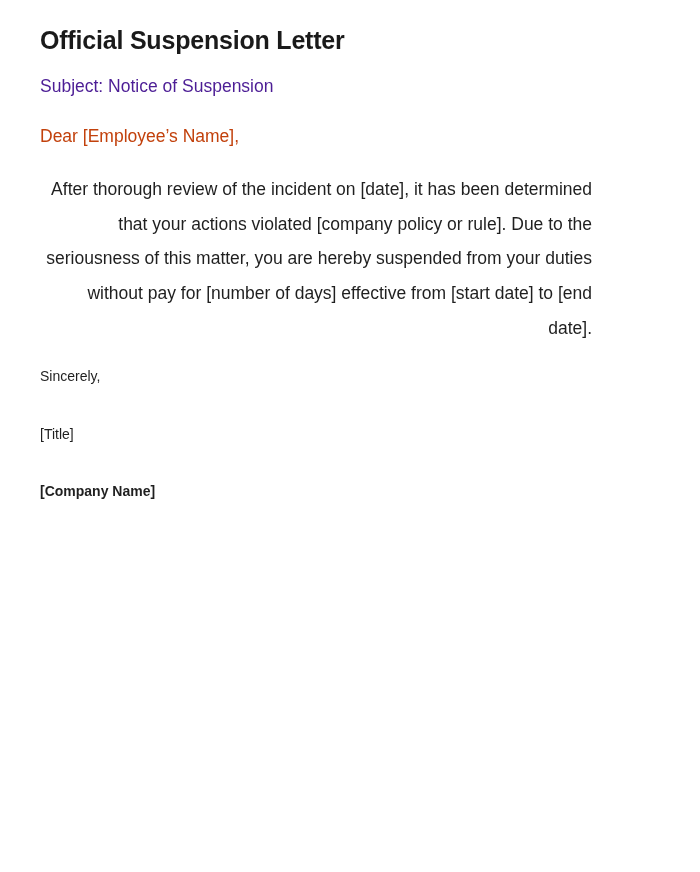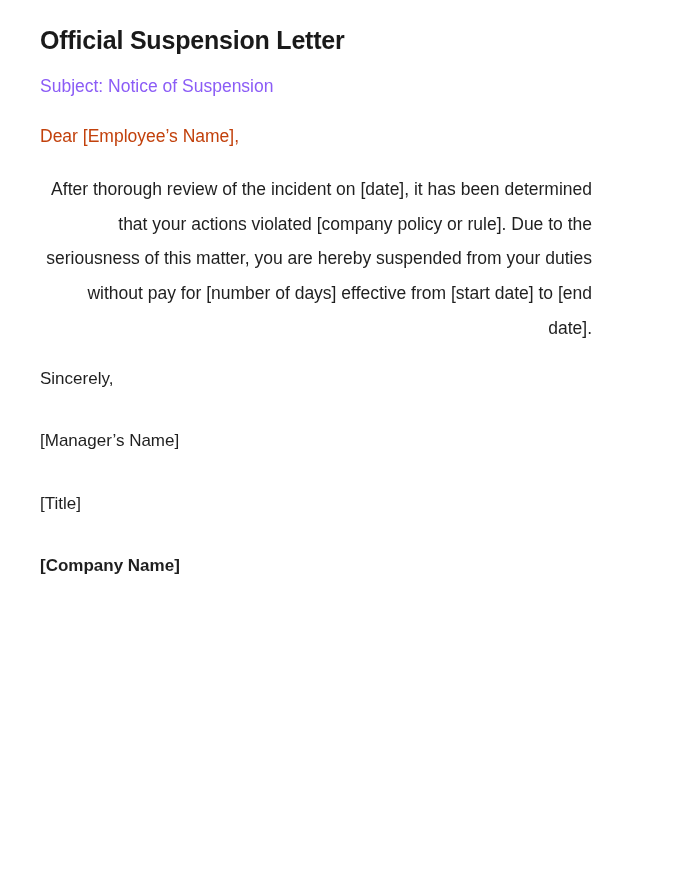--- a/index.html
+++ b/index.html
@@ -26,41 +26,41 @@
     font-weight: 700;
     line-height: 1.28;
     letter-spacing: -0.2px;
     color: #1a1a1a;
     margin: 0 0 16px 0;
   }
   .subject-line {
     font-size: 17.5px;
     font-weight: 400;
     line-height: 1.6;
-    color: #8b5cf6;
+    color: #4c1d95;
     margin: 0 0 22px 0;
   }
   .salutation {
     font-size: 17.5px;
     font-weight: 400;
     line-height: 1.6;
     color: #c2410c;
     margin: 0 0 22px 0;
   }
   .body-paragraph {
     font-size: 17.5px;
     font-weight: 400;
     line-height: 1.98;
     color: #1f1f1f;
     margin: 0 0 20px 0;
     max-width: 600px;
     text-align: right;
   }
   .closing-line {
-    font-size: 17px;
+    font-size: 14px;
     font-weight: 400;
     line-height: 1.6;
     color: #1f1f1f;
     margin: 0 0 35px 0;
   }
   .closing-line:last-child {
     margin-bottom: 0;
     font-weight: bold;
   }
 </style>
@@ -74,19 +74,18 @@
   <p class="subject-line">Subject: Notice of Suspension</p>
 
   <p class="salutation">Dear [Employee’s Name],</p>
 
   <p class="body-paragraph">After thorough review of the incident on [date], it has been determined that your actions violated [company policy or rule]. Due to the seriousness of this matter, you are hereby suspended from your duties without pay for [number of days] effective from [start date] to [end date].</p>
 
 
 
   <p class="closing-line">Sincerely,</p>
 
-  <p class="closing-line">[Manager’s Name]</p>
 
   <p class="closing-line">[Title]</p>
 
   <p class="closing-line">[Company Name]</p>
 
 </div>
 
 </body></html>

